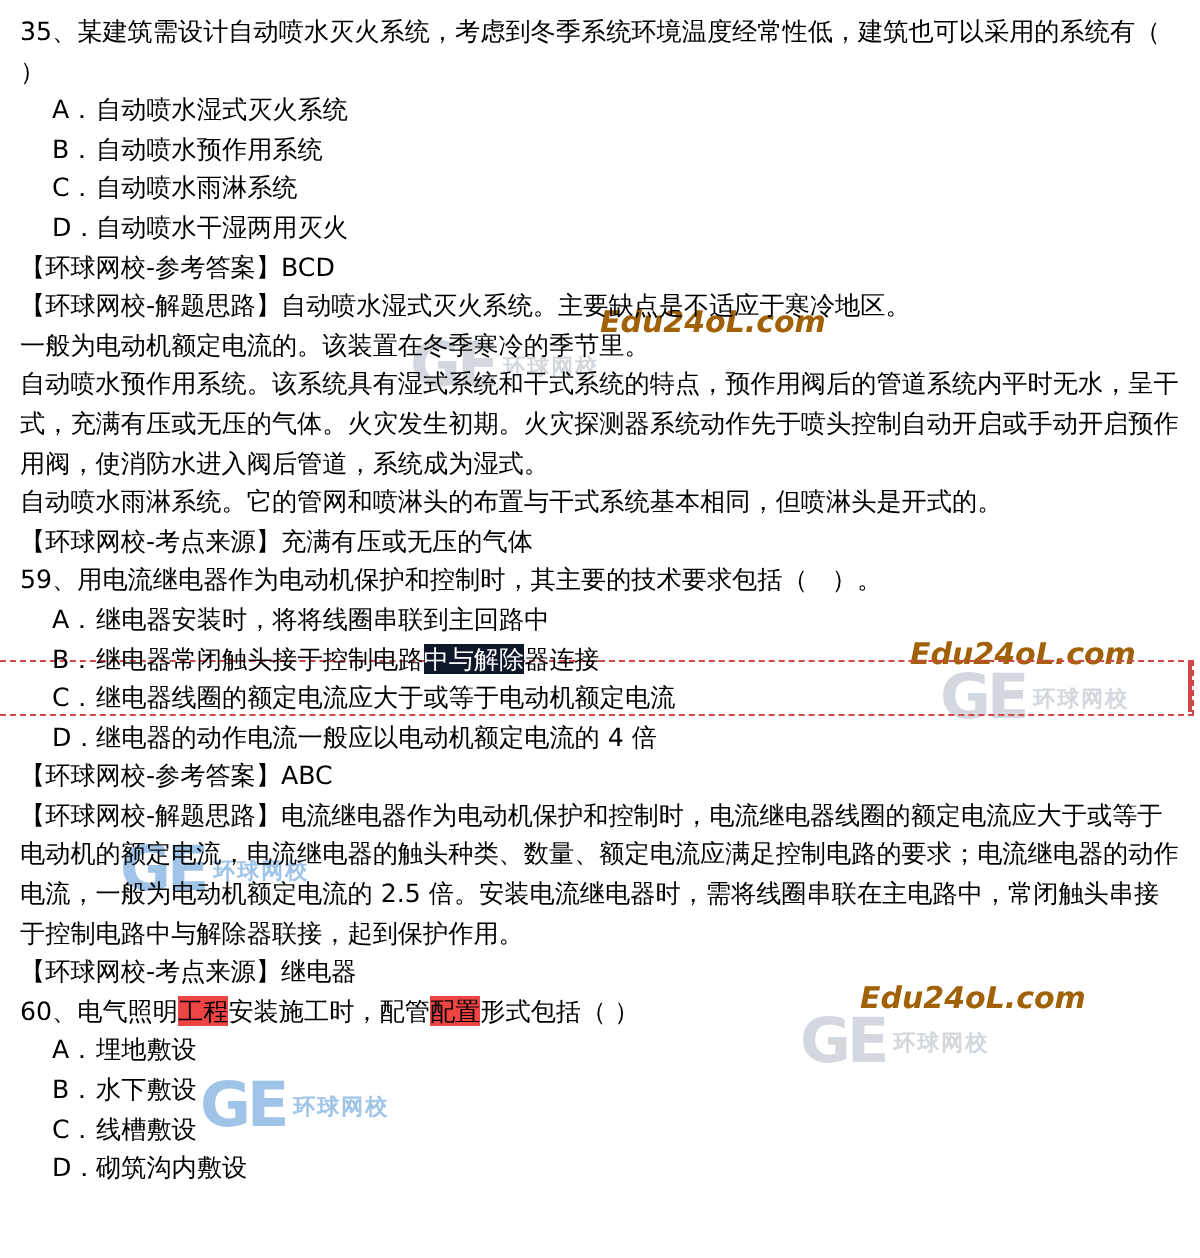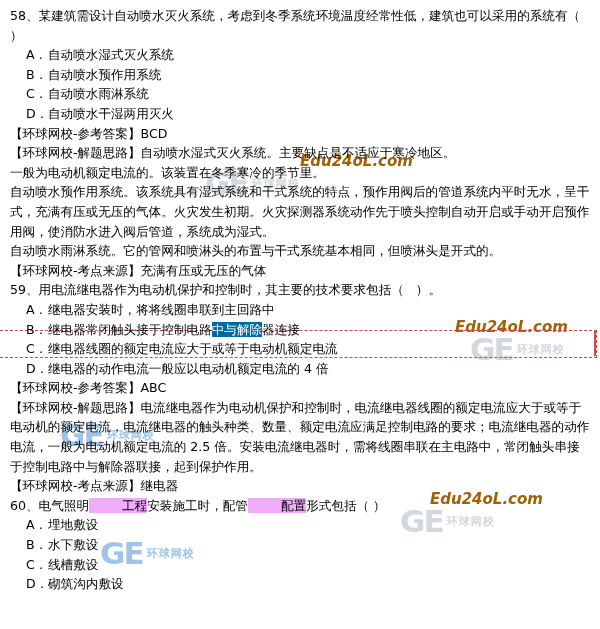--- a/index.html
+++ b/index.html
@@ -31,25 +31,24 @@
   }
   .q-line { }
   .opt-line {
     padding-left: 16px;
   }
   .opt-letter {
     display: inline-block;
     width: 22px;
   }
   .hl-yellow {
-    background: #f0abfc;
-    padding-left: 33px;
+    background: #ef4444;
   }
   .hl-red {
-    background: #0369a1;
+    background: #0f172a;
     color: #ffffff;
   }
   
   .wm {
     position: absolute;
     z-index: 1;
     pointer-events: none;
     user-select: none;
   }
   .wm-logo {
@@ -132,21 +131,21 @@
     <span class="wm-url">Edu24oL.com</span>
   </div>
   <div class="wm wm-logo wm-grey" style="left:470px; top:334px;">
     <span class="wm-ge">GE</span>
     <span class="wm-cn">环球网校</span>
   </div>
 
   <div class="dash-box" style="left:0px; top:330px; width:596px; height:26px;"></div>
   <div class="sel-caret" style="left:594px; top:330px; height:26px;"></div>
 
-  <div class="line q-line">58、某建筑需设计自动喷水灭火系统，考虑到冬季系统环境温度经常性低，建筑也可以采用的系统有（  ）</div>
+  <div class="line q-line">35、某建筑需设计自动喷水灭火系统，考虑到冬季系统环境温度经常性低，建筑也可以采用的系统有（  ）</div>
   <div class="line opt-line"><span class="opt-letter">A．</span><span>自动喷水湿式灭火系统</span></div>
   <div class="line opt-line"><span class="opt-letter">B．</span><span>自动喷水预作用系统</span></div>
   <div class="line opt-line"><span class="opt-letter">C．</span><span>自动喷水雨淋系统</span></div>
   <div class="line opt-line"><span class="opt-letter">D．</span><span>自动喷水干湿两用灭火</span></div>
   <div class="line"><span>【环球网校-参考答案】</span><span>BCD</span></div>
   <div class="line">【环球网校-解题思路】自动喷水湿式灭火系统。主要缺点是不适应于寒冷地区。</div>
   <div class="line">一般为电动机额定电流的。该装置在冬季寒冷的季节里。</div>
   <div class="line">自动喷水预作用系统。该系统具有湿式系统和干式系统的特点，预作用阀后的管道系统内平时无水，呈干式，充满有压或无压的气体。火灾发生初期。火灾探测器系统动作先于喷头控制自动开启或手动开启预作用阀，使消防水进入阀后管道，系统成为湿式。</div>
   <div class="line">自动喷水雨淋系统。它的管网和喷淋头的布置与干式系统基本相同，但喷淋头是开式的。</div>
   <div class="line"><span>【环球网校-考点来源】</span><span>充满有压或无压的气体</span></div>

